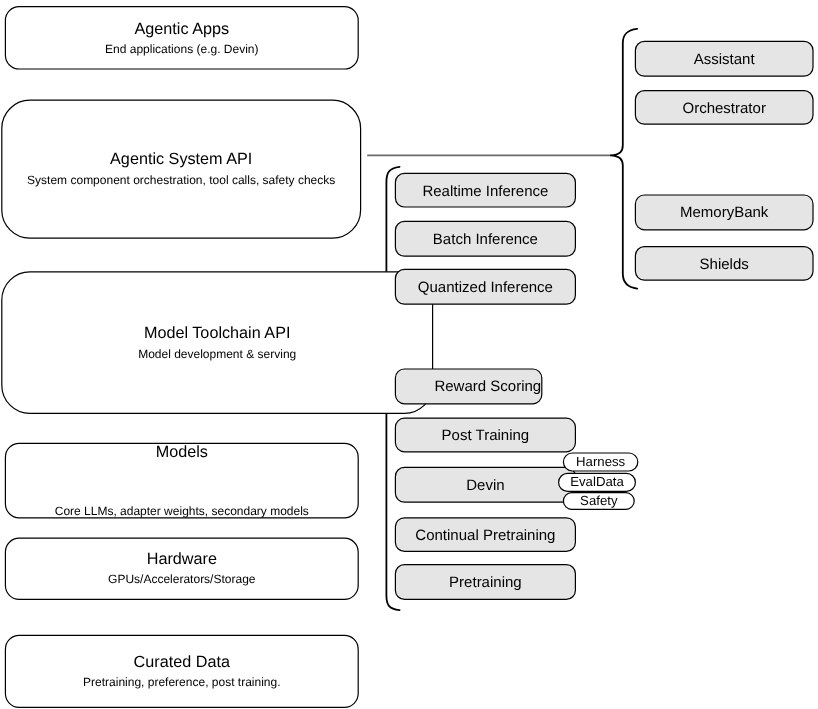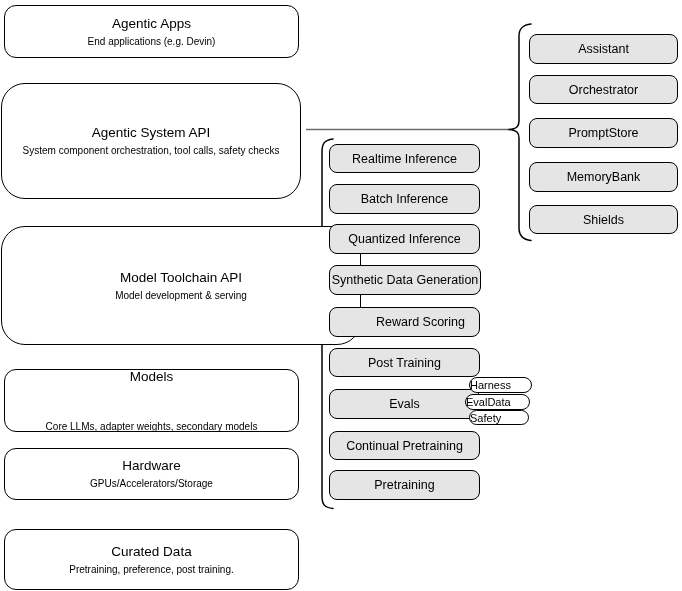--- a/index.html
+++ b/index.html
@@ -51,21 +51,21 @@
     z-index: 1;
   }
   .pill {
     position: absolute;
     box-sizing: border-box;
     background: #ffffff;
     border: 1.5px solid #000000;
     border-radius: 10px;
     display: flex;
     align-items: center;
-    justify-content: flex-start;
+    justify-content: center;
     text-align: center;
     font-size: 11px;
     z-index: 2;
   }
 </style>
 </head>
 <body>
 
 <div class="canvas">
 
@@ -110,31 +110,28 @@
 
   <div class="chip" style="left:329px; top:144px; width:151px; height:29px;">
     <span>Realtime Inference</span>
   </div>
   <div class="chip" style="left:329px; top:184px; width:151px; height:30px;">
     <span>Batch Inference</span>
   </div>
   <div class="chip" style="left:329px; top:224px; width:151px; height:30px;">
     <span>Quantized Inference</span>
   </div>
-  <div class="chip" style="left:329px; top:265px; width:152px; height:30px;">
-    <span>Synthetic Data Generation</span>
-  </div>
-  <div class="chip" style="left:329px; top:307px; width:151px; height:30px;padding-left:32px;">
+  <div class="chip" style="left:329px; top:307px; width:123px; height:30px;padding-left:32px;">
     <span>Reward Scoring</span>
   </div>
   <div class="chip" style="left:329px; top:348px; width:151px; height:29px;">
     <span>Post Training</span>
   </div>
   <div class="chip" style="left:329px; top:389px; width:151px; height:30px;">
-    <span>Evals</span>
+    <span>Devin</span>
   </div>
   <div class="chip" style="left:329px; top:431px; width:151px; height:29px;">
     <span>Continual Pretraining</span>
   </div>
   <div class="chip" style="left:329px; top:470px; width:151px; height:30px;">
     <span>Pretraining</span>
   </div>
 
   <div class="pill" style="left:469px; top:377px; width:63px; height:16px;">
     <span>Harness</span>
@@ -145,23 +142,20 @@
   <div class="pill" style="left:469px; top:410px; width:60px; height:15px;">
     <span>Safety</span>
   </div>
 
   <div class="chip" style="left:529px; top:34px; width:149px; height:30px;">
     <span>Assistant</span>
   </div>
   <div class="chip" style="left:529px; top:75px; width:149px; height:29px;">
     <span>Orchestrator</span>
   </div>
-  <div class="chip" style="left:529px; top:118px; width:149px; height:30px;">
-    <span>PromptStore</span>
-  </div>
   <div class="chip" style="left:529px; top:162px; width:149px; height:30px;">
     <span>MemoryBank</span>
   </div>
   <div class="chip" style="left:529px; top:205px; width:149px; height:29px;">
     <span>Shields</span>
   </div>
 
 </div>
 
 </body></html>

